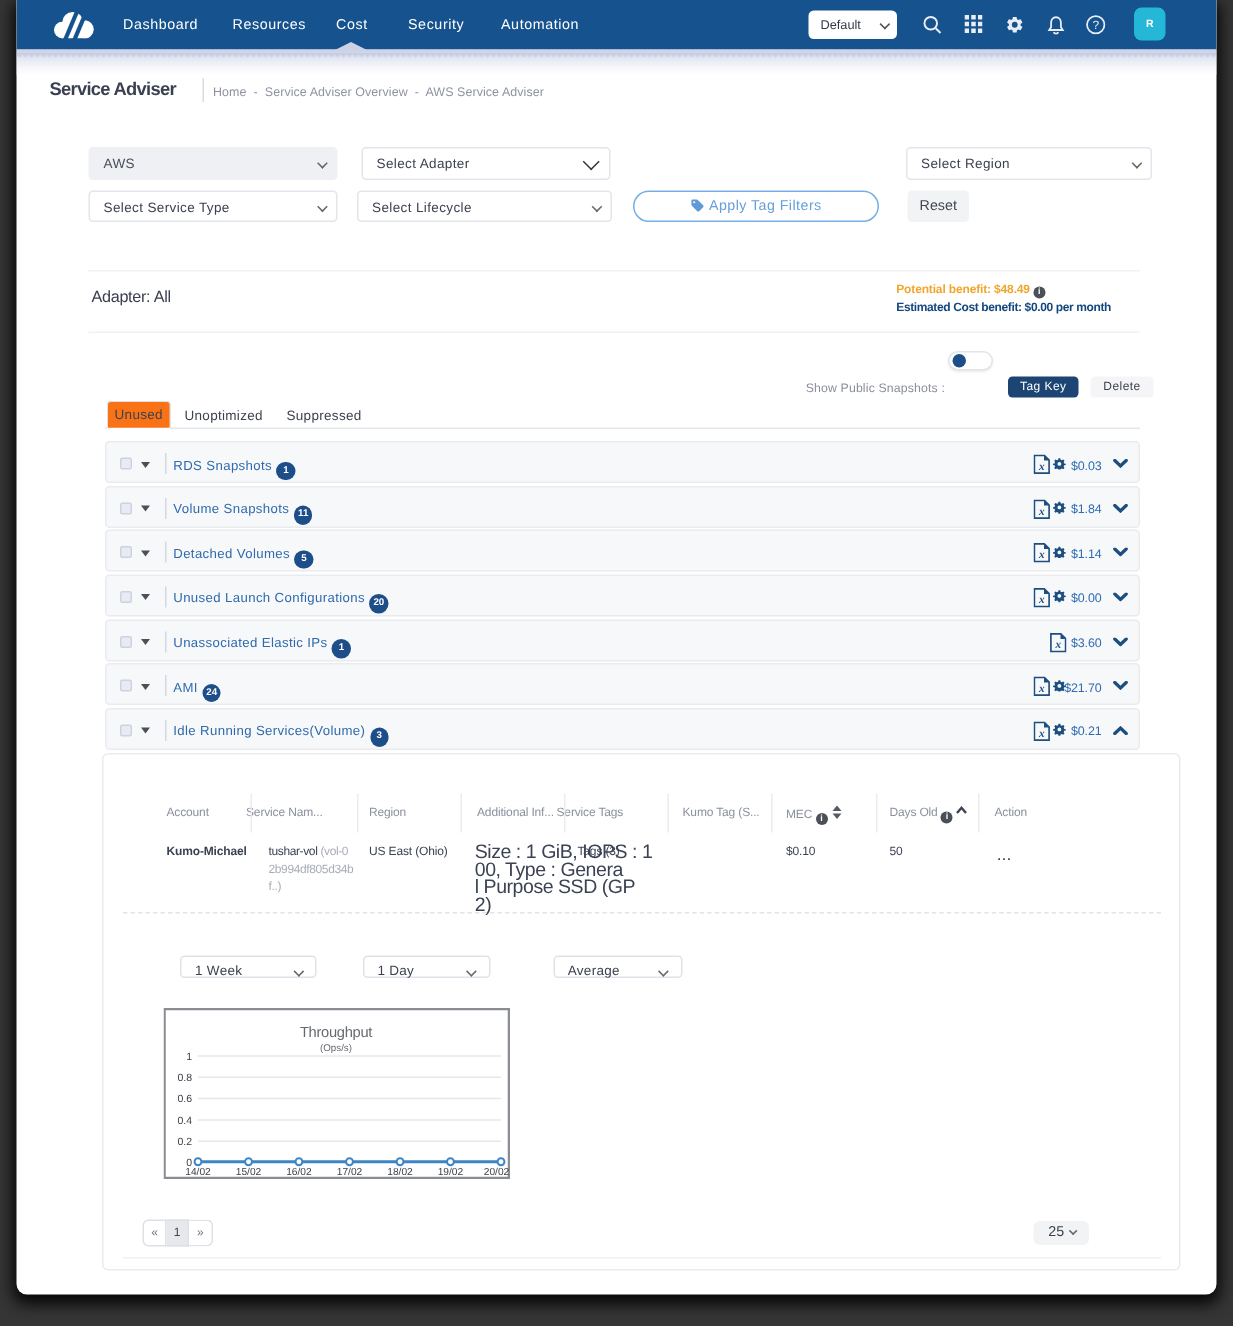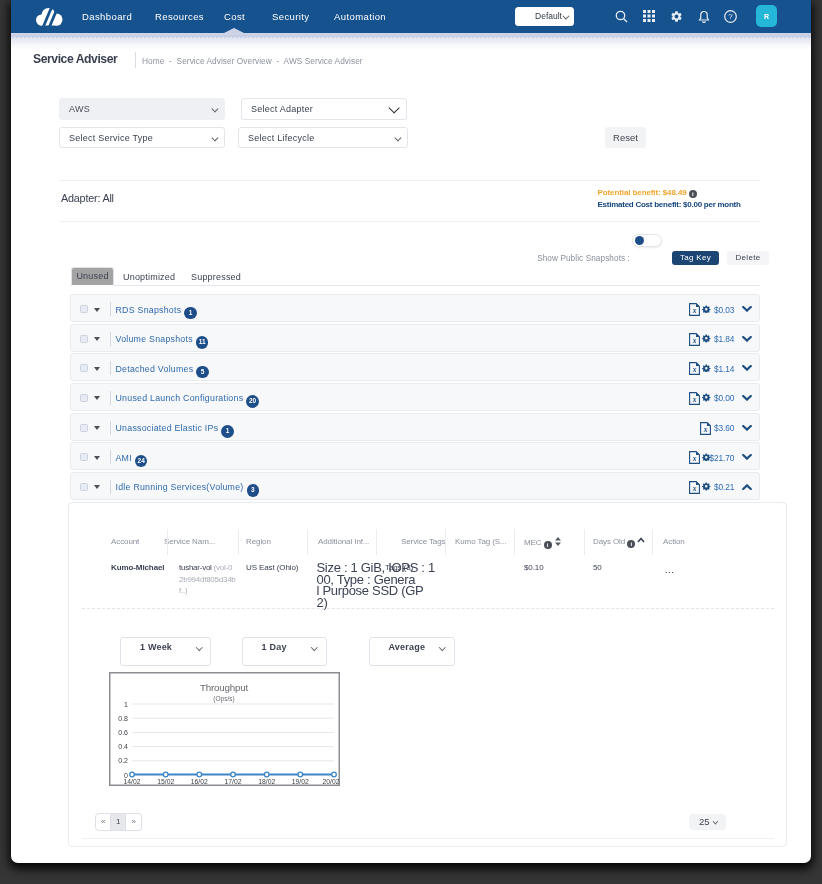--- a/index.html
+++ b/index.html
@@ -10,22 +10,22 @@
 .abs { position:absolute; }
 
 
 .nav { position:absolute; left:0; top:0; width:800px; height:33px; background:#16528e; }
 .nav .mi { position:absolute; top:11px; color:#ffffff; font-size:9.5px; letter-spacing:0.4px; }
 .navfade { position:absolute; left:0; top:33px; width:800px; height:17px;
   background:linear-gradient(#c9d0e4 0%, #e4e7f2 35%, #f6f7fa 70%, #ffffff 100%); }
 .tri { position:absolute; top:27.5px; left:211px; width:0; height:0;
   border-left:12px solid transparent; border-right:12px solid transparent;
   border-bottom:6px solid #ccd3e6; z-index:5; }
-.defsel { position:absolute; left:504px; top:6.5px; width:59px; height:19.5px; background:#fff;
-  border-radius:3.5px; font-size:8.5px; color:#333a46; line-height:19.5px; padding-left:8px;text-align:center; }
+.defsel { position:absolute; left:528px; top:6.5px; width:59px; height:19.5px; background:#fff;
+  border-radius:3.5px; font-size:8.5px; color:#333a46; line-height:19.5px; padding-left:8px; }
 .defsel .car { position:absolute; right:7px; top:8px; width:5px; height:5px;
   border-right:1px solid #555; border-bottom:1px solid #555; transform:rotate(45deg) translateY(-2px); }
 .avatar { position:absolute; left:745px; top:4.5px; width:21px; height:22.5px; background:#25b7d8;
   border-radius:5px; color:#fff; font-size:7px; font-weight:bold; text-align:center; line-height:23px; }
 .nico { position:absolute; top:10px; }
 
 
 .h1 { position:absolute; left:22px; top:51.5px; font-size:12.2px; font-weight:bold; color:#3a4050; letter-spacing:-0.45px; }
 .hdiv { position:absolute; left:124px; top:52px; width:1px; height:16px; background:#d9dce3; }
 .crumb { position:absolute; left:131px; top:55.5px; font-size:8.3px; color:#8e939f; letter-spacing:0.05px; }
@@ -57,21 +57,21 @@
 .tog .knob { position:absolute; left:1.5px; top:1px; width:9.5px; height:9.5px; background:#1d4e89; border-radius:50%; }
 .toglbl { position:absolute; right:181px; top:254px; font-size:8.2px; color:#8a8f9b;
   white-space:nowrap; letter-spacing:0.1px; }
 .btn-navy { position:absolute; left:661px; top:251px; width:47px; height:13.5px; background:#1c4574;
   border-radius:3px; color:#fff; font-size:8px; text-align:center; line-height:13.5px; letter-spacing:0.3px; }
 .btn-del { position:absolute; left:716px; top:251px; width:42px; height:13.5px; background:#f5f5f7;
   border-radius:3px; color:#3c4250; font-size:8px; text-align:center; line-height:13.5px; letter-spacing:0.3px; }
 
 
 .tabline { position:absolute; left:59px; top:285px; width:690px; height:1px; background:#e4e6ec; }
-.tab1 { position:absolute; left:60px; top:267px; width:43px; height:18.5px; background:#a3a3a3;
+.tab1 { position:absolute; left:60px; top:267px; width:43px; height:18.5px; background:#f97316;
   border:1px solid #dfe2e8; border-bottom:1px solid #fff; border-radius:3px 3px 0 0; z-index:2;
   font-size:9px; color:#3c4250; text-align:center; line-height:17px; letter-spacing:0.2px; }
 .tabx { position:absolute; top:271.5px; font-size:9px; color:#3c4250; letter-spacing:0.2px; }
 
 
 .row { position:absolute; left:59px; width:690px; height:28px; background:#f7f8f9;
   border:1px solid #e9ebef; border-radius:3px; }
 .cb { position:absolute; left:8.5px; top:10px; width:8px; height:8px; background:#e8ebf3; border:1px solid #ccd2de; border-radius:1.5px; }
 .rcar { position:absolute; left:23px; top:12.5px; width:0; height:0;
   border-left:3.5px solid transparent; border-right:3.5px solid transparent; border-top:4.5px solid #4a4f58; }
@@ -84,22 +84,22 @@
 .gicon { position:absolute; left:631px; top:9.5px; }
 .rchev { position:absolute; left:671px; top:11px; }
 
 
 .panel { position:absolute; left:57px; top:502px; width:719px; height:345px; background:#fff;
   border:1px solid #e9ebef; border-radius:4px; }
 .th { position:absolute; top:34px; font-size:8px; color:#8b909d; letter-spacing:-0.1px; white-space:nowrap; }
 .vsep { position:absolute; top:26px; width:1px; height:26px; background:#ebecf0; }
 .td { position:absolute; top:59px; font-size:8px; color:#3b4254; letter-spacing:-0.1px; line-height:11.5px; white-space:nowrap; }
 .dashline { position:absolute; left:13px; top:105px; width:692px; height:0; border-top:1px dashed #e2e4e9; }
-.psel { position:absolute; height:29px; background:#fff; border:1px solid #dfe2e8; border-radius:3px;
-  font-size:9px; color:#3c4250; line-height:19px; padding-left:19px; letter-spacing:0.2px;font-weight:bold; }
+.psel { position:absolute; height:15px; background:#fff; border:1px solid #dfe2e8; border-radius:3px;
+  font-size:9px; color:#3c4250; line-height:19px; padding-left:9px; letter-spacing:0.2px; }
 .pag { position:absolute; left:26.4px; top:310px; height:17.5px; display:flex; }
 .pag div { width:15.5px; height:17.5px; border:1px solid #dde0e6; border-left:none;
   font-size:8px; color:#6c7380; text-align:center; line-height:16.5px; background:#fff; }
 .pag div:first-child { border-left:1px solid #dde0e6; border-radius:4px 0 0 4px; }
 .pag div:last-child { border-radius:0 4px 4px 0; }
 .pag .on { background:#e6e8ec; color:#3f4654; }
 .p25 { position:absolute; left:620px; top:311px; width:37px; height:15.5px; background:#f2f3f5;
   border-radius:4px; font-size:9.5px; color:#3c4250; text-align:center; line-height:15.5px; }
 .botline { position:absolute; left:13px; top:335px; width:692px; height:1px; background:#f0f1f3; }
 </style>
@@ -168,22 +168,26 @@
     <rect width="800" height="5" fill="url(#zz)"></rect>
   </svg>
   <div class="tri"></div>
 
   <div class="h1">Service Adviser</div>
   <div class="hdiv"></div>
   <div class="crumb">Home&nbsp; -&nbsp; Service Adviser Overview&nbsp; -&nbsp; AWS Service Adviser</div>
 
   <div class="sel gray" style="left:48px;top:98px;width:166px;">AWS<span class="carS"></span></div>
   <div class="sel" style="left:230px;top:98px;width:166px;">Select Adapter<span class="carB"></span></div>
+  <div class="sel" style="left:593px;top:98px;width:164px;">Select Region<span class="carS"></span></div>
   <div class="sel" style="left:48px;top:127px;width:166px;height:21px;">Select Service Type<span class="carS"></span></div>
   <div class="sel" style="left:227px;top:127px;width:170px;height:21px;">Select Lifecycle<span class="carS"></span></div>
+  <div class="pill"><svg width="10" height="10" viewBox="0 0 16 16" style="vertical-align:-1.5px">
+        <path fill="#5f9ad6" d="M1.5 2.5 C1.5 1.9 1.9 1.5 2.5 1.5 L7.2 1.5 C7.6 1.5 8 1.7 8.3 2 L14 7.7 C14.6 8.3 14.6 9.2 14 9.8 L9.8 14 C9.2 14.6 8.3 14.6 7.7 14 L2 8.3 C1.7 8 1.5 7.6 1.5 7.2 Z M4.5 3.4 A1.1 1.1 0 1 0 4.5 5.6 A1.1 1.1 0 1 0 4.5 3.4 Z"></path>
+      </svg> Apply Tag Filters</div>
   <div class="reset">Reset</div>
   <div class="divline" style="top:180px"></div>
 
   <div class="adp">Adapter: All</div>
   <div class="ben1">Potential benefit: $48.49 <span class="info">i</span></div>
   <div class="ben2">Estimated Cost benefit: $0.00 per month</div>
   <div class="divline" style="top:221px"></div>
 
   <div class="tog">
       <div class="knob"></div>
@@ -319,21 +323,21 @@
     <svg class="rchev" width="10" height="6" viewBox="0 0 10 6">
         <path fill="none" stroke="#1d4e80" stroke-width="2.2" stroke-linecap="round" d="M1.2 5 L5 1.4 L8.8 5"></path>
       </svg>
   </div>
 
   <div class="panel" id="panel">
     <div class="th" style="left:42px">Account</div>
     <div class="th" style="left:95px">Service Nam...</div>
     <div class="th" style="left:177px">Region</div>
     <div class="th" style="left:249px">Additional Inf...</div>
-    <div class="th" style="left:332px">Service Tags</div>
+    <div class="th" style="left:302px">Service Tags</div>
     <div class="th" style="left:386px">Kumo Tag (S...</div>
     <div class="th" style="left:455px">MEC <span class="info" style="vertical-align:-1.5px">i</span><svg width="8" height="9" viewBox="0 0 8 9" style="vertical-align:-1px;margin-left:2px">
           <path fill="#555a64" d="M4 0 L7 3.6 L1 3.6 Z"></path>
           <path fill="#555a64" d="M4 9 L1 5.4 L7 5.4 Z"></path>
         </svg></div>
     <div class="th" style="left:524px">Days Old <span class="info" style="vertical-align:-1.5px">i</span><svg width="8" height="6" viewBox="0 0 8 6" style="vertical-align:1px;margin-left:2px">
           <path fill="none" stroke="#3b4254" stroke-width="1.6" d="M1 5 L4 1.5 L7 5"></path>
         </svg></div>
     <div class="th" style="left:594px">Action</div>
     <div class="vsep" style="left:98px"></div>

